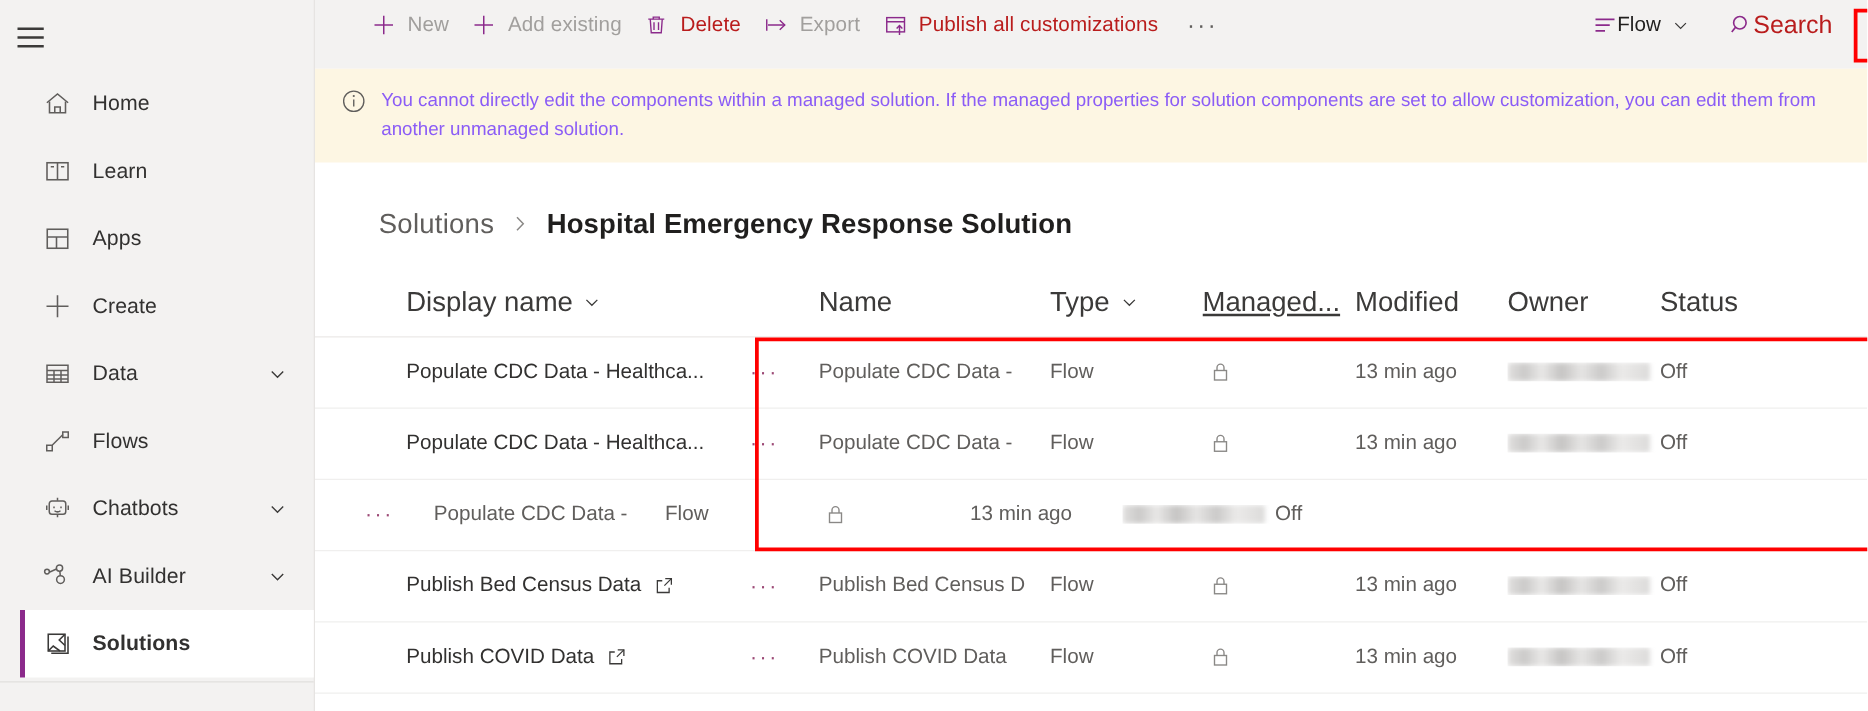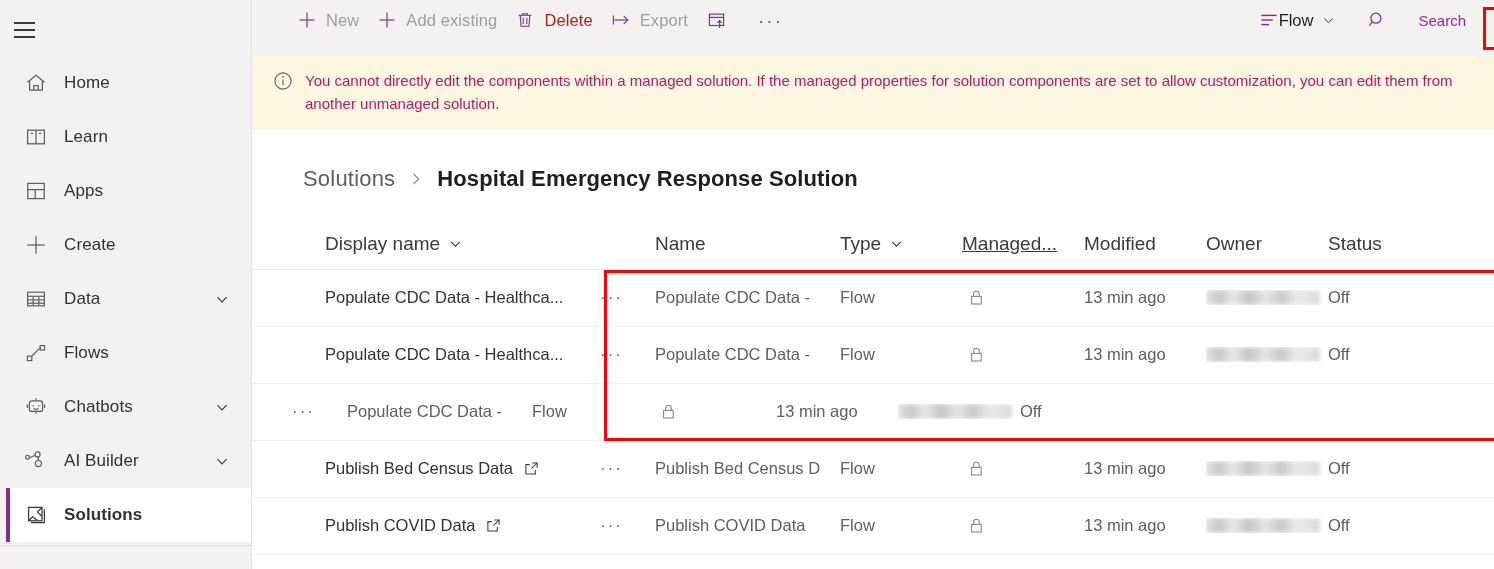--- a/index.html
+++ b/index.html
@@ -37,21 +37,21 @@
   }
   .hamburger span {
     display: block;
     width: 21px; height: 1.6px;
     background: #3b3a39;
     margin: 2.6px 0;
     border-radius: 0;
   }
   .nav {
     position: absolute;
-    top: 56px; left: 6px; right: 0;
+    top: 56px; left: 16px; right: 0;
   }
   .nav-item {
     position: relative;
     height: 54px;
     display: flex;
     align-items: center;
     padding-left: 16px;
     cursor: pointer;
     color: #323130;
     font-size: 17px;
@@ -158,40 +158,40 @@
     z-index: 40;
   }
   .search-box {
     display: flex;
     align-items: center;
     height: 40px;
     padding-right: 20px;
     cursor: text;
     margin-right: 8px;
   }
-  .search-box .clbl { color: #a21caf; font-size: 15px; margin-left: 31px; }
+  .search-box .clbl { color: #b91c1c; font-size: 20px; }
 
   
   .notice {
     background: #fdf6e3;
     min-height: 66px;
     display: flex;
     padding: 14px 0 14px 20px;
     position: relative;
   }
   .notice .ninfo {
     flex: 0 0 22px;
     width: 22px; height: 22px;
     margin-right: 11px;
     margin-top: 1px;
   }
   .notice .ntext {
     font-size: 15px;
     line-height: 1.55;
-    color: #be185d;
+    color: #8b5cf6;
     white-space: normal;
     width: 1330px;
     overflow: hidden;
   }
   .notice .ntext .l2 { display: block; }
 
   
   .crumbs {
     padding: 28px 0 0 51px;
     display: flex;
@@ -229,21 +229,21 @@
     border-bottom: 1px solid #f0efee;
     padding-left: 40px;
   }
   .thead {
     height: 48px;
     border-bottom: 1px solid #ebe9e7;
     align-items: flex-end;
     padding-bottom: 14px;
   }
   .thead .cell {
-    font-size: 19px;
+    font-size: 22px;
     color: #3b3a39;
     display: flex;
     align-items: center;
     cursor: pointer;
   }
   .thead .cell .sortchev {
     margin-left: 9px;
     width: 13px; height: 13px;
     display: flex; align-items: center; justify-content: center;
   }
@@ -497,20 +497,21 @@
 
       <div class="cmd enabled">
         <span class="cico">
           <svg width="19" height="19" viewBox="0 0 19 19" fill="none" stroke="#8b2a8b" stroke-width="1.15">
             <rect x="2.4" y="3.1" width="14.2" height="11.4"></rect>
             <path d="M2.4 6.4h14.2"></path>
             <path d="M12.6 17V9.6"></path>
             <path d="M10.3 11.8l2.3-2.3 2.3 2.3"></path>
           </svg>
         </span>
+        <span class="clbl">Publish all customizations</span>
       </div>
 
       <div class="cmd more">
         <span class="dots">···</span>
       </div>
 
       <div class="spacer"></div>
 
       <div class="flow-filter">
         <span class="cico">

